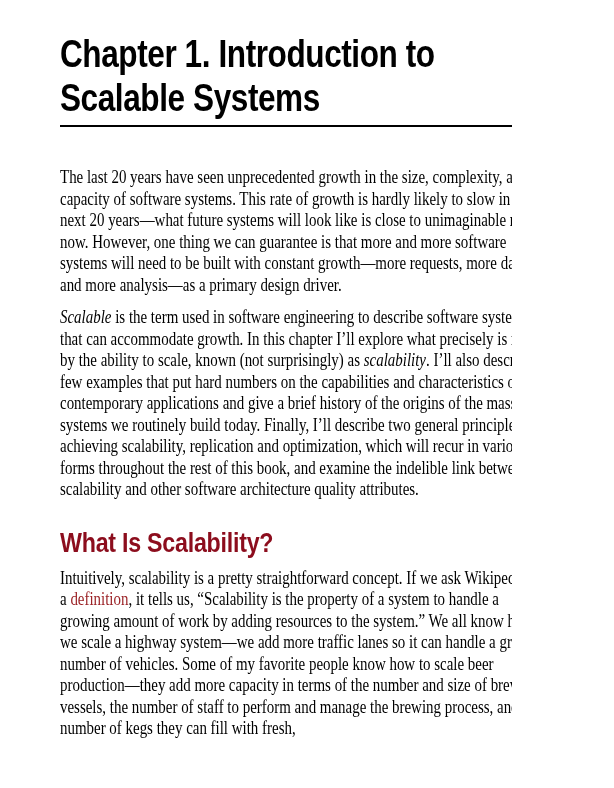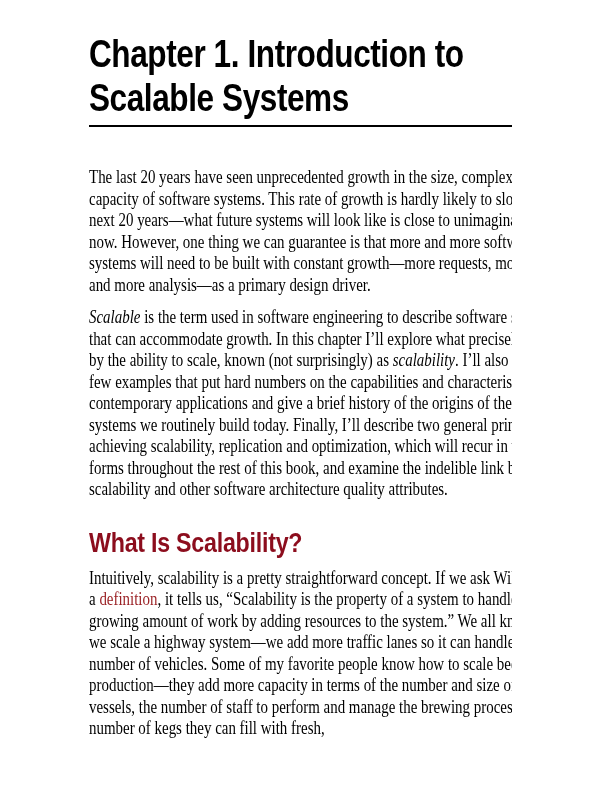--- a/index.html
+++ b/index.html
@@ -7,21 +7,21 @@
     padding: 0;
     background: #ffffff;
   }
   .page {
     position: relative;
     width: 512px;
     height: 788px;
     background: #ffffff;
     overflow: hidden;
     box-sizing: border-box;
-    padding: 32px 0 0 89px;
+    padding: 32px 0 0 60px;
   }
   
   .content {
     width: 592px;
     transform: scaleX(0.83);
     transform-origin: top left;
   }
   .chapter-title {
     margin: 0;
     font-family: "Liberation Sans", sans-serif;

